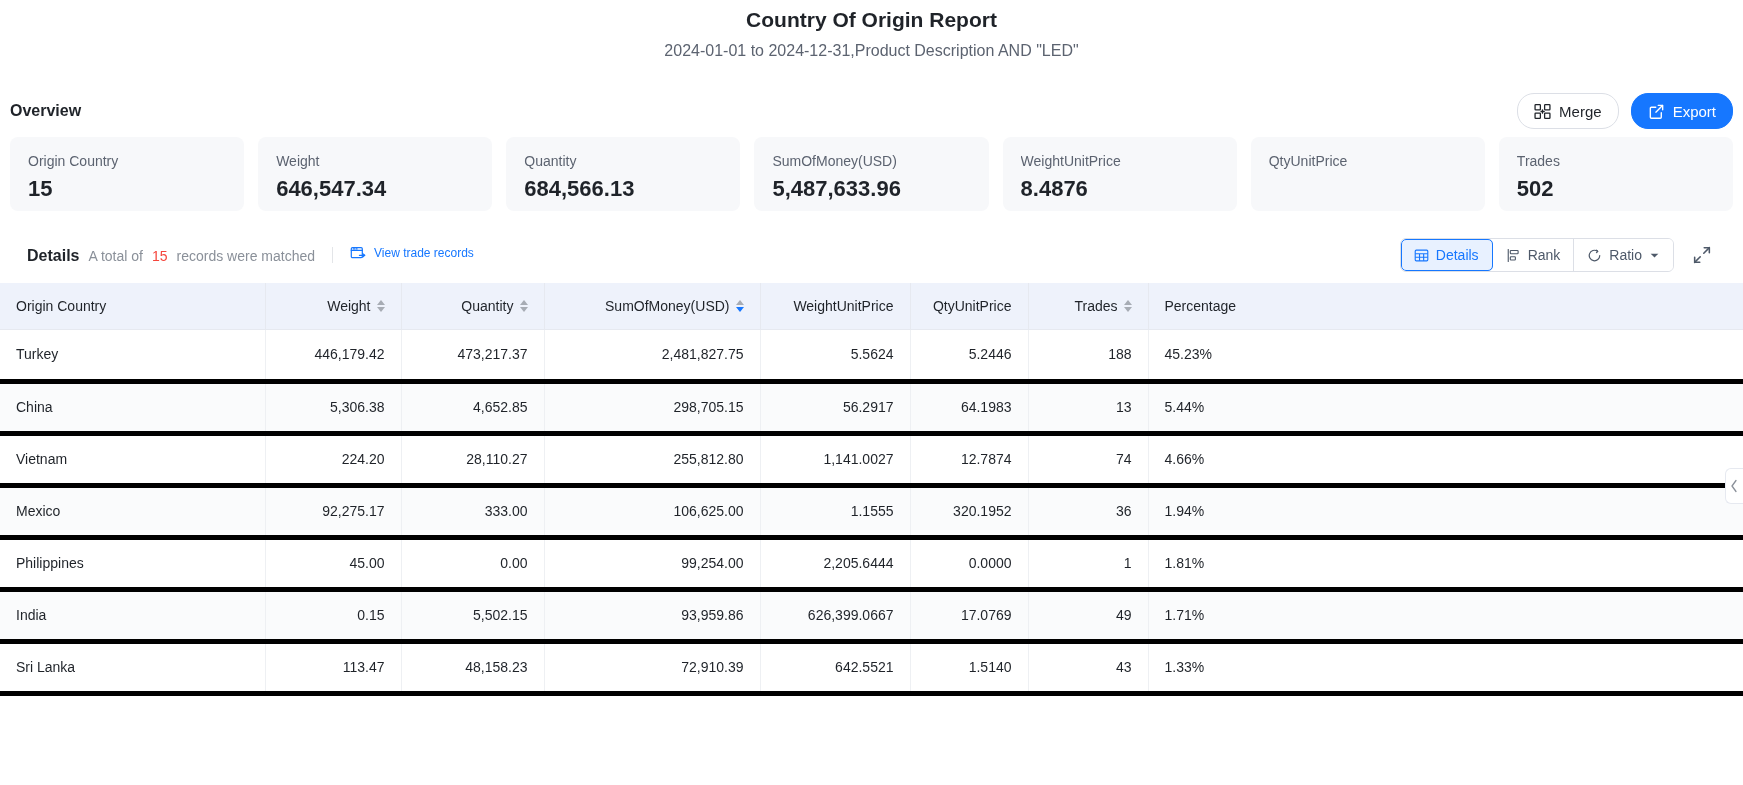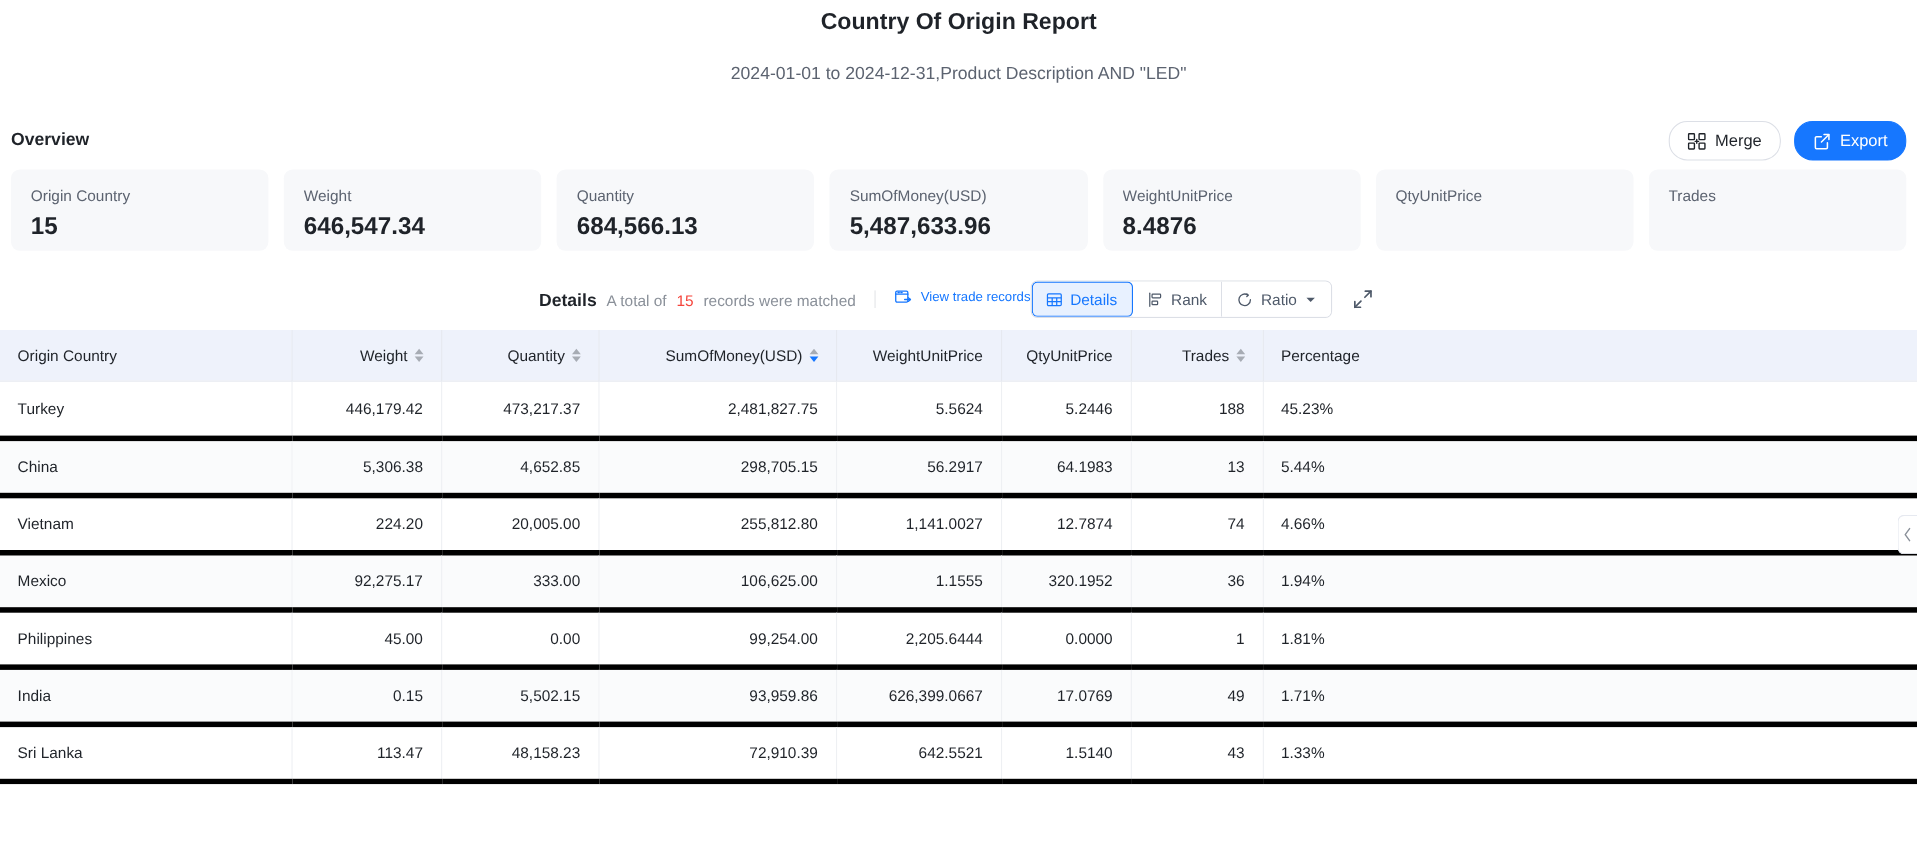--- a/index.html
+++ b/index.html
@@ -14,21 +14,21 @@
   .page { position: relative; width: 1743px; height: 785px; background:#fff; }
 
   
   .report-header { padding-top: 4px; text-align: center; }
   .report-title {
     font-size: 21px; font-weight: 700; color: #1f2329;
     line-height: 32px; margin: 0;
   }
   .report-subtitle {
     font-size: 16px; color: #5c6370; line-height: 28px;
-    margin: 18px 0 0 0; font-weight: 400; text-align: center;
+    margin: 1px 0 0 0; font-weight: 400; text-align: center;
   }
 
   
   .overview-bar {
     display: flex; align-items: center; justify-content: space-between;
     padding: 0 10px 0 10px; margin-top: 26px; height: 40px;
   }
   .overview-title { font-size: 16px; font-weight: 700; color:#1f2329; }
   .overview-actions { display: flex; align-items: center; gap: 12px; }
 
@@ -56,22 +56,22 @@
     font-size: 14px; color: #5c6370; line-height: 20px;
     white-space: nowrap; overflow: hidden; text-overflow: clip;
   }
   .stat-value {
     font-size: 22px; font-weight: 700; color:#1f2329;
     line-height: 32px; margin-top: 2px; white-space: nowrap;
   }
 
   
   .details-bar {
-    display:flex; align-items:center; justify-content: center;
-    padding: 0 12px; margin-top: 24px; height: 40px;
+    display:flex; align-items:center; justify-content: space-between;
+    padding: 0 27px; margin-top: 24px; height: 40px;
   }
   .details-left { display: flex; align-items: baseline; gap: 9px; }
   .details-title { font-size: 16px; font-weight: 700; color:#1f2329; }
   .details-meta { font-size: 14px; color: #8a9099; }
   .details-count { font-size: 14px; color: #f5453c; }
   .v-divider { width:1px; height:16px; background:#e3e5e8; align-self:center; margin: 0 8px; }
   .link-trade {
     display:inline-flex; align-items:center; gap:8px;
     font-size:12px; color:#1677ff; cursor:pointer;
   }
@@ -187,20 +187,21 @@
     </div>
     <div class="stat-card">
       <div class="stat-label">WeightUnitPrice</div>
       <div class="stat-value">8.4876</div>
     </div>
     <div class="stat-card">
       <div class="stat-label">QtyUnitPrice</div>
     </div>
     <div class="stat-card">
       <div class="stat-label">Trades</div>
+      <div class="stat-value">502</div>
     </div>
   </div>
 
   <div class="details-bar">
     <div class="details-left">
       <span class="details-title">Details</span>
       <span class="details-meta">A total of</span>
       <span class="details-count">15</span>
       <span class="details-meta">records were matched</span>
       <span class="v-divider"></span>
@@ -354,21 +355,21 @@
           <td class="ta-r">4,652.85</td>
           <td class="ta-r">298,705.15</td>
           <td class="ta-r">56.2917</td>
           <td class="ta-r">64.1983</td>
           <td class="ta-r">13</td>
           <td class="ta-l">5.44%</td>
         </tr>
         <tr>
           <td class="ta-l">Vietnam</td>
           <td class="ta-r">224.20</td>
-          <td class="ta-r">20,005.00</td>
+          <td class="ta-r">28,110.27</td>
           <td class="ta-r">255,812.80</td>
           <td class="ta-r">1,141.0027</td>
           <td class="ta-r">12.7874</td>
           <td class="ta-r">74</td>
           <td class="ta-l">4.66%</td>
         </tr>
         <tr>
           <td class="ta-l">Mexico</td>
           <td class="ta-r">92,275.17</td>
           <td class="ta-r">333.00</td>

